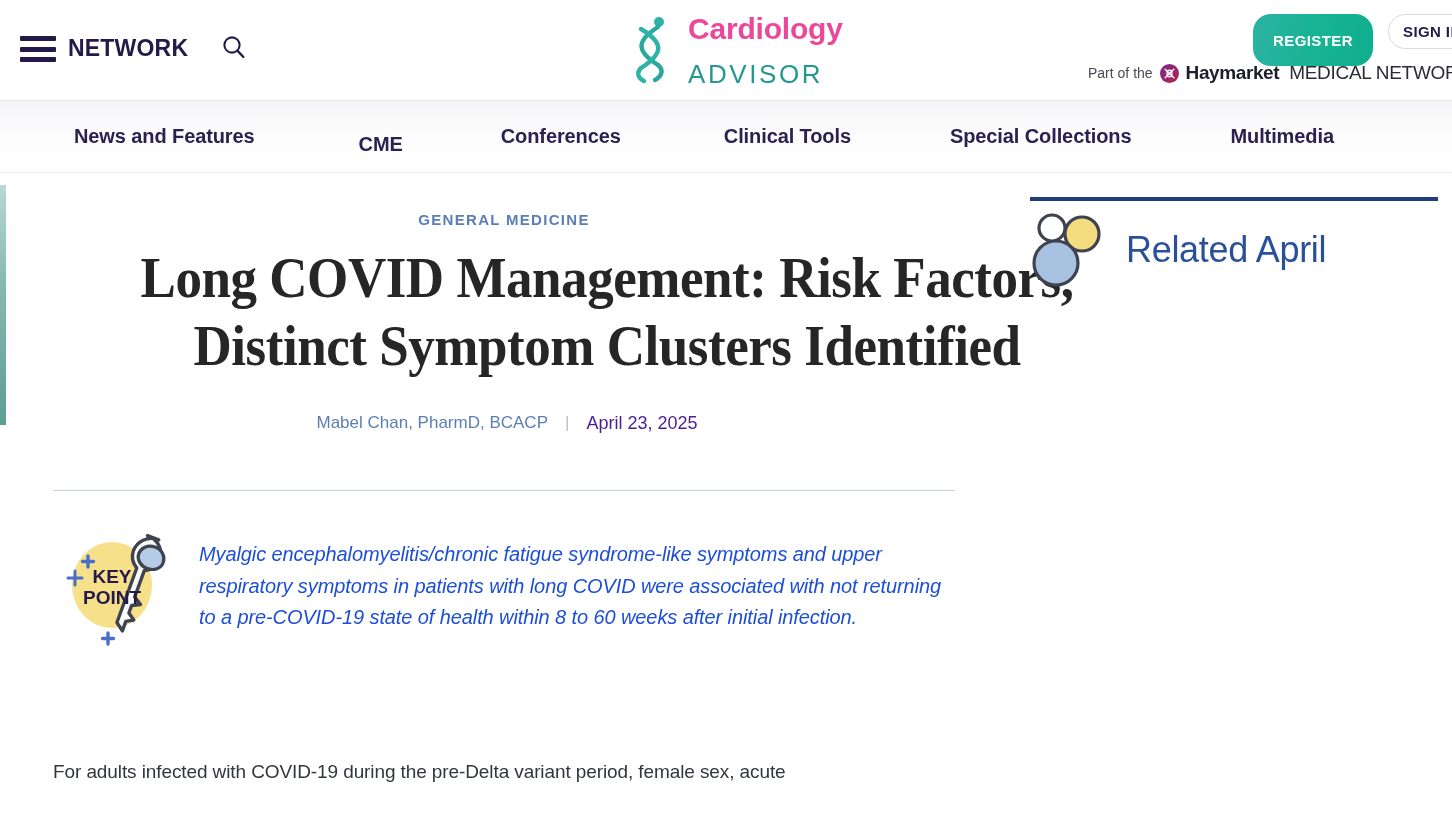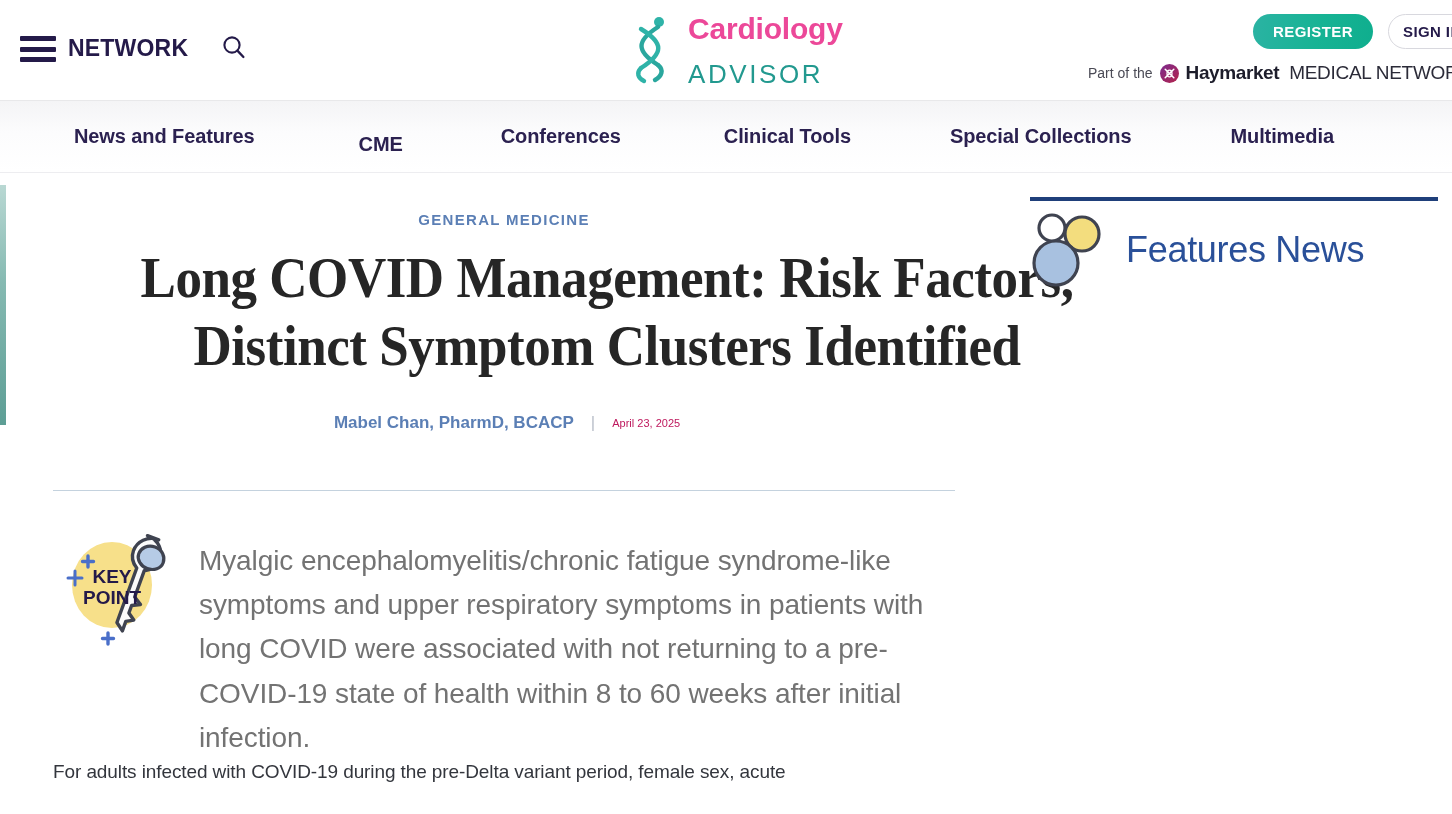--- a/index.html
+++ b/index.html
@@ -81,21 +81,21 @@
     letter-spacing: 2.6px;
     margin-top: 17px;
   }
 
   
   .btn-register {
     position: absolute;
     right: 79px;
     top: 14px;
     width: 120px;
-    height: 35px;
+    height: 52px;
     border: none;
     border-radius: 18px;
     background: linear-gradient(100deg, #2bb3a3 0%, #17b394 55%, #0fae8e 100%);
     color: #ffffff;
     font-size: 15px;
     font-weight: bold;
     letter-spacing: 0.4px;
     cursor: pointer;
     font-family: "Liberation Sans", sans-serif;
   }
@@ -228,26 +228,26 @@
   .byline {
     display: flex;
     align-items: center;
     justify-content: center;
     gap: 17px;
     margin-top: 32px;
     margin-left: 6px;
   }
   .byline .author {
     font-size: 17px;
-    font-weight: bold;
+    font-weight: normal;
     color: #5b7fb5;
     cursor: pointer;
   }
   .byline .bar { color: #b9bfc9; font-size: 17px; }
-  .byline .date { font-size: 11px; color: #be185d; }
+  .byline .date { font-size: 18px; color: #4c1d95; }
 
   .divider {
     position: absolute;
     left: 41px;
     top: 317px;
     width: 902px;
     height: 1px;
     background: #c4d2de;
   }
 
@@ -262,26 +262,27 @@
     justify-content: flex-end;
   }
   .kp-badge {
     position: relative;
     width: 140px;
     height: 130px;
     flex: 0 0 140px;
   }
   .kp-text {
     flex: 1;
-    font-size: 28px;
+    font-size: 20px;
     line-height: 1.58;
-    color: #737373;
+    color: #1d4ed8;
     padding-top: 16px;
     padding-left: 6px;
     letter-spacing: -0.1px;
+    font-style: italic;
   }
 
   .bodytext {
     position: absolute;
     left: 41px;
     top: 584px;
     width: 910px;
     font-size: 19px;
     line-height: 1.62;
     color: #33363d;
@@ -442,18 +443,18 @@
     <div class="sb-rule"></div>
 
     <div class="sb-head">
       <span class="sb-icon">
         <svg width="82" height="78" viewBox="0 0 82 78" fill="none">
           <circle cx="22" cy="17" r="13" fill="#ffffff" stroke="#3f4350" stroke-width="3.2"></circle>
           <circle cx="52" cy="23" r="17" fill="#f3dd7e" stroke="#3f4350" stroke-width="3.2"></circle>
           <circle cx="26" cy="52" r="22" fill="#a8c1e0" stroke="#3f4350" stroke-width="3.2"></circle>
         </svg>
       </span>
-      <span class="sb-title">Features News</span>
+      <span class="sb-title">Related April</span>
     </div>
 
   </aside>
 
 </main>
 
 </body></html>

